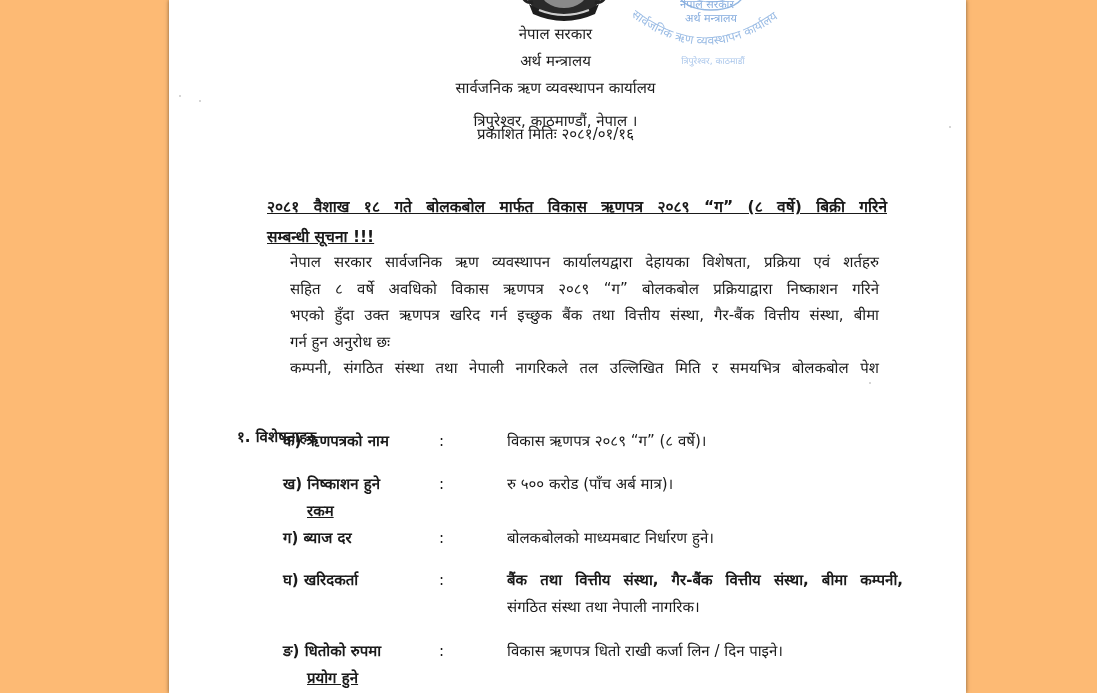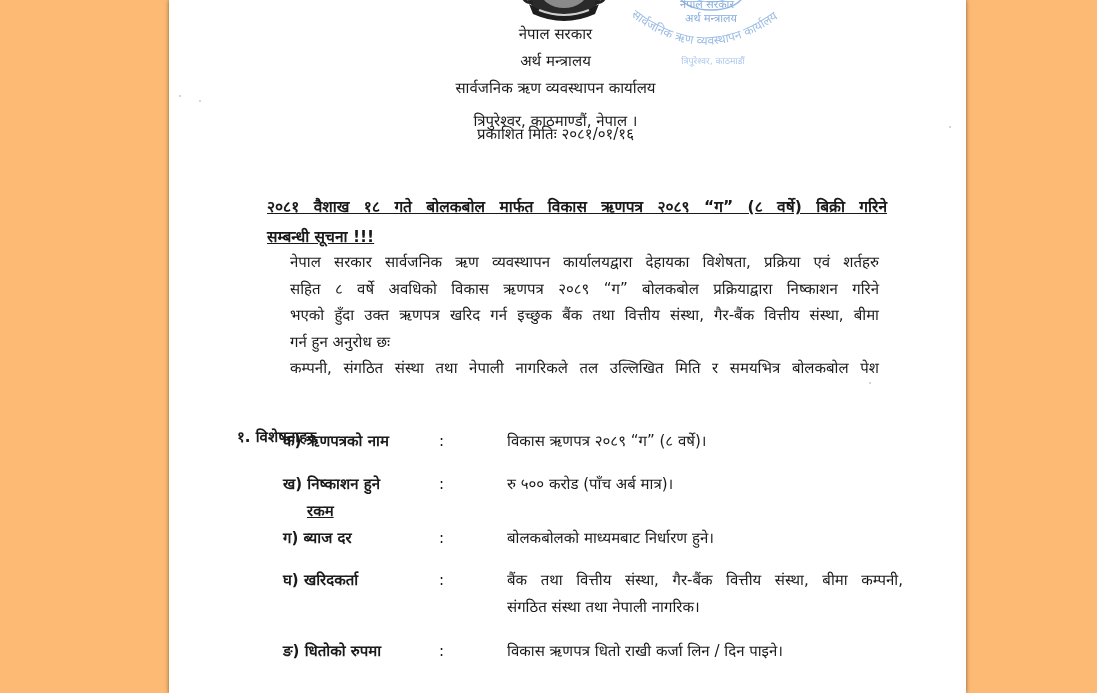--- a/index.html
+++ b/index.html
@@ -137,20 +137,21 @@
       width: 400px;
       margin-left: 44px;
     }
     .spec-value .vl {
       display: block;
       white-space: nowrap;
     }
     .spec-value .vl.just {
       text-align: justify;
       text-align-last: justify;
+      font-weight: bold;
     }
     .speck {
       position: absolute;
       width: 2px; height: 2px;
       background: #c8c8c8;
       border-radius: 1px;
     }
   </style>
 </head>
 <body>
@@ -241,20 +242,21 @@
       <div class="spec-colon">:</div>
       <div class="spec-value" style="width:396px;">
         <span class="vl just">बैंक तथा वित्तीय संस्था, गैर-बैंक वित्तीय संस्था, बीमा कम्पनी,</span>
         <span class="vl">संगठित संस्था तथा नेपाली नागरिक।</span>
       </div>
     </div>
 
     <div class="spec-row" style="top:638px;">
       <div class="spec-label">
         <span>ङ) धितोको रुपमा</span>
+        <span class="indent">प्रयोग हुने</span>
       </div>
       <div class="spec-colon">:</div>
       <div class="spec-value">
         <span class="vl">विकास ऋणपत्र धितो राखी कर्जा लिन / दिन पाइने।</span>
       </div>
     </div>
 
     <div class="speck" style="left:10px;top:95px;"></div>
     <div class="speck" style="left:30px;top:100px;"></div>
     <div class="speck" style="left:780px;top:126px;"></div>

